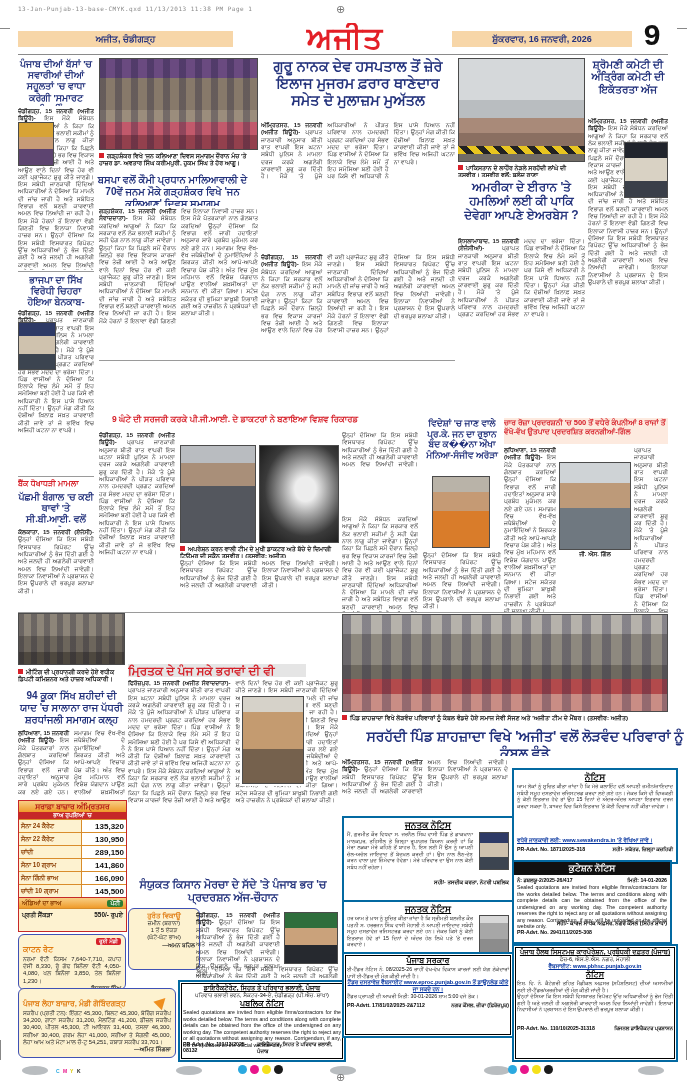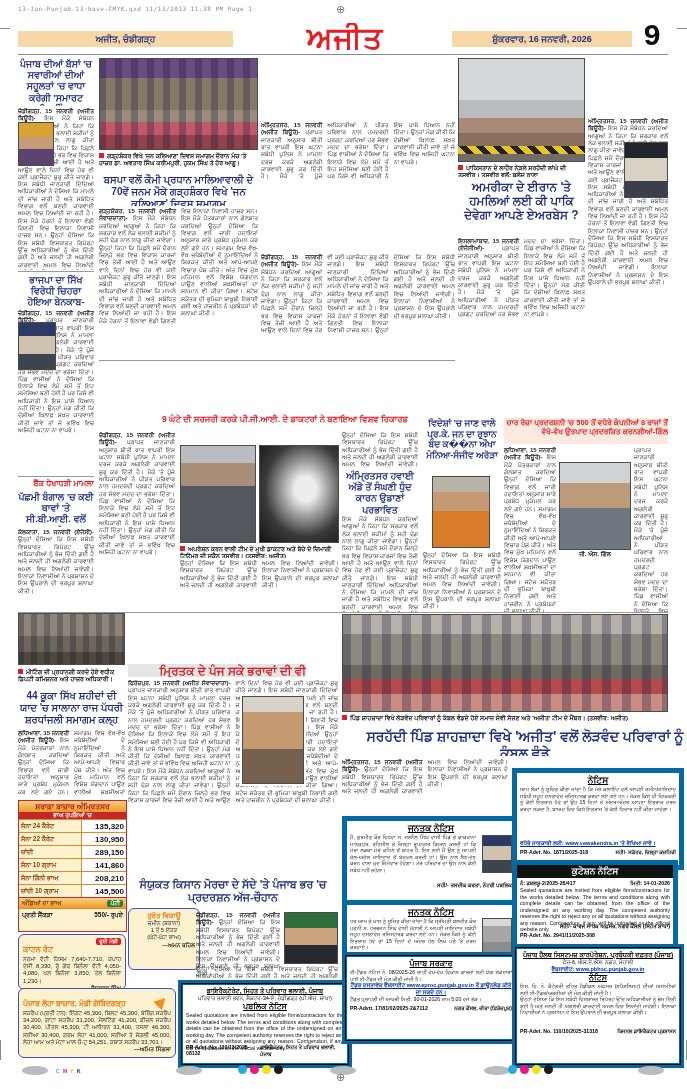--- a/index.html
+++ b/index.html
@@ -7,21 +7,21 @@
         font-family:"Liberation Sans","DejaVu Sans",sans-serif;overflow:hidden;}
   .abs{position:absolute;overflow:hidden;}
   
   .printline{font-family:"DejaVu Sans Mono",monospace;font-size:6px;color:#8a8a8a;letter-spacing:.5px;}
   .edbar{background:#f7d6a8;color:#24327e;font-weight:bold;font-size:9px;display:flex;align-items:center;justify-content:center;}
   .mast{color:#e31f26;font-weight:bold;font-size:30px;line-height:1;text-align:center;letter-spacing:1px;}
   .pageno{font-size:30px;font-weight:bold;color:#111;text-align:center;line-height:1;}
   .mastrule{background:#8a8a8a;}
   
   .hl{color:#23327c;font-weight:bold;text-align:center;line-height:1.18;}
-  .red{color:#d6212a;font-weight:bold;text-align:right;line-height:1.2;}
+  .red{color:#d6212a;font-weight:bold;text-align:left;line-height:1.2;}
   .bodyt{font-size:6px;line-height:1.22;text-align:justify;color:#1b1b1b;}
   .dl{font-weight:bold;}
   .cols2{column-count:2;column-gap:5px;}
   .cols3{column-count:3;column-gap:5px;}
   .cap{font-size:6.2px;font-weight:bold;color:#0e0e0e;line-height:1.2;}
   .rb{display:inline-block;width:5px;height:5px;background:#d6212a;margin-right:3px;}
   .sep{background:#9a9a9a;height:1px;}
   
   .ph{position:absolute;box-shadow:inset 0 0 0 1px #4b4b4b;background:#9b9b9b;}
   .ph-people{background:
@@ -59,21 +59,21 @@
   .estrip{display:flex;justify-content:space-between;align-items:center;background:linear-gradient(180deg,#f8cf85,#ef9b2a);
           border-top:1px solid #c62828;padding:1px 3px;}
   .estrip .t1{font-size:6.4px;font-weight:bold;color:#8a3c00;}
   .estrip .t2{font-size:6px;font-weight:bold;color:#fff;background:#2e7d32;padding:0 3px;border-radius:2px;}
   .erow{display:flex;justify-content:space-between;font-size:6.4px;font-weight:bold;color:#111;padding:2px 3px;border-top:1px solid #d98c2a;}
   .cbox{background:#fdf2d0;border:1.5px solid #3f51b5;border-radius:6px;padding:3px 4px;}
   .cbox .ct{color:#e07b10;font-weight:bold;font-size:8px;}
   .cbox .cb{font-size:5.8px;line-height:1.25;color:#222;text-align:justify;}
   .badge{float:right;background:#d6212a;color:#fff;font-size:5.5px;font-weight:bold;padding:0 3px;border-radius:2px;}
   .tri{position:absolute;right:4px;top:4px;width:0;height:0;border-left:11px solid #ef8f1f;border-top:6px solid transparent;border-bottom:6px solid transparent;transform:rotate(-45deg);}
-  .nbox{border:5px solid #0369a1;background:#fff;padding:2px 3px;}
+  .nbox{border:2px solid #0369a1;background:#fff;padding:2px 3px;}
   .nbox.dbl{outline:1px solid #000;outline-offset:-4px;}
   .nb-title{font-size:9px;font-weight:bold;text-align:center;text-decoration:underline;color:#000;}
   .nb-org{font-size:6.6px;font-weight:bold;text-align:center;text-decoration:underline;color:#000;}
   .nb-sub{font-size:5.6px;text-align:center;color:#000;}
   .nb-body{font-size:5.2px;line-height:1.25;text-align:justify;color:#111;}
   .nb-foot{display:flex;justify-content:space-between;font-size:5.2px;font-weight:bold;margin-top:2px;}
   .qhead{background:#111;color:#fff;font-weight:bold;font-size:9px;text-align:center;padding:1px 0;}
   .qmeta{display:flex;justify-content:space-between;font-size:5.2px;font-weight:bold;}
   .nb-sign{font-size:5.4px;font-weight:bold;text-align:right;line-height:1.25;}
   .weblink{font-size:5.6px;font-weight:bold;text-align:center;text-decoration:underline;color:#00309c;}
@@ -122,21 +122,21 @@
   <div class="abs hl" style="left:18px;top:491px;width:76px;height:36px;font-size:9.5px;">ਪੱਛਮੀ ਬੰਗਾਲ 'ਚ ਕਈ ਥਾਵਾਂ 'ਤੇ ਸੀ.ਬੀ.ਆਈ. ਵਲੋਂ ਛਾਪੇ</div>
   <div class="abs bodyt" style="left:18px;top:529px;width:76px;height:82px;">
     <span class="dl">ਕੋਲਕਾਤਾ, 15 ਜਨਵਰੀ (ਏਜੰਸੀ)-</span>
     <span>ਉਨ੍ਹਾਂ ਦੱਸਿਆ ਕਿ ਇਸ ਸਬੰਧੀ ਵਿਸਥਾਰਤ ਰਿਪੋਰਟ ਉੱਚ ਅਧਿਕਾਰੀਆਂ ਨੂੰ ਭੇਜ ਦਿੱਤੀ ਗਈ ਹੈ ਅਤੇ ਜਲਦੀ ਹੀ ਅਗਲੇਰੀ ਕਾਰਵਾਈ ਅਮਲ ਵਿਚ ਲਿਆਂਦੀ ਜਾਵੇਗੀ। ਇਲਾਕਾ ਨਿਵਾਸੀਆਂ ਨੇ ਪ੍ਰਸ਼ਾਸਨ ਦੇ ਇਸ ਉਪਰਾਲੇ ਦੀ ਭਰਪੂਰ ਸ਼ਲਾਘਾ ਕੀਤੀ।</span>
   </div>
 
   <div class="ph ph-meeting" style="left:18px;top:613px;width:107px;height:52px;"></div>
   <div class="abs cap" style="left:18px;top:668px;width:107px;height:20px;">
     <span class="rb"></span><span>ਮੀਟਿੰਗ ਦੀ ਪ੍ਰਧਾਨਗੀ ਕਰਦੇ ਹੋਏ ਵਧੀਕ ਡਿਪਟੀ ਕਮਿਸ਼ਨਰ ਅਤੇ ਹਾਜ਼ਰ ਅਧਿਕਾਰੀ।</span>
   </div>
-  <div class="abs hl" style="left:18px;top:690px;width:107px;height:38px;font-size:10px;">44 ਕੂਕਾ ਸਿੱਖ ਸ਼ਹੀਦਾਂ ਦੀ ਯਾਦ 'ਚ ਸਾਲਾਨਾ ਰਾਜ ਪੱਧਰੀ ਸ਼ਰਧਾਂਜਲੀ ਸਮਾਗਮ ਕਲ੍ਹ</div>
+  <div class="abs hl" style="left:18px;top:690px;width:107px;height:38px;font-size:10px;">94 ਕੂਕਾ ਸਿੱਖ ਸ਼ਹੀਦਾਂ ਦੀ ਯਾਦ 'ਚ ਸਾਲਾਨਾ ਰਾਜ ਪੱਧਰੀ ਸ਼ਰਧਾਂਜਲੀ ਸਮਾਗਮ ਕਲ੍ਹ</div>
   <div class="abs bodyt cols2" style="left:18px;top:730px;width:107px;height:68px;">
     <span class="dl">ਲੁਧਿਆਣਾ, 15 ਜਨਵਰੀ (ਅਜੀਤ ਬਿਊਰੋ)-</span>
     <span>ਇਸ ਮੌਕੇ ਪੱਤਰਕਾਰਾਂ ਨਾਲ ਗੱਲਬਾਤ ਕਰਦਿਆਂ ਉਨ੍ਹਾਂ ਦੱਸਿਆ ਕਿ ਵਿਭਾਗ ਵਲੋਂ ਜਾਰੀ ਹਦਾਇਤਾਂ ਅਨੁਸਾਰ ਸਾਰੇ ਪ੍ਰਬੰਧ ਮੁਕੰਮਲ ਕਰ ਲਏ ਗਏ ਹਨ। ਸਮਾਗਮ ਵਿਚ ਵੱਖ-ਵੱਖ ਜਥੇਬੰਦੀਆਂ ਦੇ ਨੁਮਾਇੰਦਿਆਂ ਨੇ ਸ਼ਿਰਕਤ ਕੀਤੀ ਅਤੇ ਆਪੋ-ਆਪਣੇ ਵਿਚਾਰ ਪੇਸ਼ ਕੀਤੇ। ਅੰਤ ਵਿਚ ਮੁੱਖ ਮਹਿਮਾਨ ਵਲੋਂ ਵਿਸ਼ੇਸ਼ ਯੋਗਦਾਨ ਪਾਉਣ ਵਾਲੀਆਂ ਸ਼ਖ਼ਸੀਅਤਾਂ ਦਾ ਸਨਮਾਨ ਵੀ ਕੀਤਾ ਗਿਆ। ਸਟੇਜ ਸਕੱਤਰ ਦੀ ਭੂਮਿਕਾ ਬਾਖ਼ੂਬੀ ਨਿਭਾਈ ਗਈ ਅਤੇ ਹਾਜ਼ਰੀਨ ਨੇ ਪ੍ਰਬੰਧਕਾਂ ਦੀ ਸ਼ਲਾਘਾ ਕੀਤੀ।</span>
   </div>
 
   <div class="abs tbl" style="left:18px;top:800px;width:107px;height:130px;">
     <div class="tblhead">ਸਰਾਫ਼ਾ ਬਾਜ਼ਾਰ ਅੰਮ੍ਰਿਤਸਰ</div>
     <div class="tblstrip">ਭਾਅ ਰੁਪਇਆਂ 'ਚ</div>
     <div class="brow">
         <span class="bl">ਸੋਨਾ 24 ਕੈਰੇਟ</span>
@@ -149,21 +149,21 @@
     <div class="brow">
         <span class="bl">ਚਾਂਦੀ</span>
         <span class="bv">289,150</span>
       </div>
     <div class="brow">
         <span class="bl">ਸੋਨਾ 10 ਗ੍ਰਾਮ</span>
         <span class="bv">141,860</span>
       </div>
     <div class="brow">
         <span class="bl">ਸੋਨਾ ਗਿੰਨੀ ਭਾਅ</span>
-        <span class="bv">208,210</span>
+        <span class="bv">166,090</span>
       </div>
     <div class="brow">
         <span class="bl">ਚਾਂਦੀ 10 ਗ੍ਰਾਮ</span>
         <span class="bv">145,500</span>
       </div>
     <div class="estrip">
       <span class="t1">ਅੰਡਿਆਂ ਦਾ ਭਾਅ</span>
       <span class="t2">ਪੇਟੀ</span>
     </div>
     <div class="erow">
@@ -193,27 +193,28 @@
       <span class="tri"></span>
     </div>
     <div class="cb">ਸਕਰੈਪ (ਪ੍ਰਤੀ ਟਨ): ਇੰਗਟ 45,300, ਬਿਲਟ 45,300, ਬੇਰਿੰਗ ਸਕਰੈਪ 34,200, ਗਾਟਾ ਸਕਰੈਪ 31,200, ਮੈਲਟਿੰਗ 41,200, ਡੀਜ਼ਲ ਸਕਰੈਪ 30,400, ਪੀਤਲ 45,300, ਟੀ ਆਇਰਨ 31,400, ਤਸਲਾ 46,300, ਸਰੀਆ 30,400, ਗਰਮ ਲੋਹਾ 41,000, ਸਰੀਆ ਤੇ ਸੰਗਲੀ 45,000, ਲੋਹਾ ਆਮ ਅਤੇ ਮੋਟਾ ਮਾਲ ਚੌ-ਟੁ 54,251, ਕਬਾੜ ਸਕਰੈਪ 33,701।</div>
     <div class="cb" style="text-align:right;font-weight:bold;">—ਅਮਿਤ ਸਿੰਗਲਾ</div>
   </div>
 
   <div class="ph ph-people" style="left:99px;top:58px;width:159px;height:92px;"></div>
   <div class="abs cap" style="left:99px;top:152px;width:159px;height:20px;">
     <span class="rb"></span><span>ਗੜ੍ਹਸ਼ੰਕਰ ਵਿਖੇ 'ਜਨ ਕਲਿਆਣ' ਦਿਵਸ ਸਮਾਗਮ ਦੌਰਾਨ ਮੰਚ 'ਤੇ ਹਾਜ਼ਰ ਡਾ. ਅਵਤਾਰ ਸਿੰਘ ਕਰੀਮਪੁਰੀ, ਹੁਕਮ ਸਿੰਘ ਤੇ ਹੋਰ ਆਗੂ।</span>
   </div>
-  <div class="abs hl" style="left:99px;top:174px;width:159px;height:32px;font-size:10px;">ਬਸਪਾ ਵਲੋਂ ਕੌਮੀ ਪ੍ਰਧਾਨ ਮਾਲਿਆਵਾਲੀ ਦੇ 70ਵੇਂ ਜਨਮ ਮੌਕੇ ਗੜ੍ਹਸ਼ੰਕਰ ਵਿਖੇ 'ਜਨ ਕਲਿਆਣ' ਦਿਵਸ ਸਮਾਗਮ</div>
+  <div class="abs hl" style="left:93px;top:174px;width:159px;height:32px;font-size:10px;">ਬਸਪਾ ਵਲੋਂ ਕੌਮੀ ਪ੍ਰਧਾਨ ਮਾਲਿਆਵਾਲੀ ਦੇ 70ਵੇਂ ਜਨਮ ਮੌਕੇ ਗੜ੍ਹਸ਼ੰਕਰ ਵਿਖੇ 'ਜਨ ਕਲਿਆਣ' ਦਿਵਸ ਸਮਾਗਮ</div>
   <div class="abs bodyt cols2" style="left:99px;top:208px;width:159px;height:150px;">
     <span class="dl">ਗੜ੍ਹਸ਼ੰਕਰ, 15 ਜਨਵਰੀ (ਅਜੀਤ ਸੰਵਾਦਦਾਤਾ)-</span>
     <span>ਇਸ ਮੌਕੇ ਸੰਬੋਧਨ ਕਰਦਿਆਂ ਆਗੂਆਂ ਨੇ ਕਿਹਾ ਕਿ ਸਰਕਾਰ ਵਲੋਂ ਲੋਕ ਭਲਾਈ ਸਕੀਮਾਂ ਨੂੰ ਸਹੀ ਢੰਗ ਨਾਲ ਲਾਗੂ ਕੀਤਾ ਜਾਵੇਗਾ। ਉਨ੍ਹਾਂ ਕਿਹਾ ਕਿ ਪਿਛਲੇ ਸਮੇਂ ਦੌਰਾਨ ਜ਼ਿਲ੍ਹੇ ਭਰ ਵਿਚ ਵਿਕਾਸ ਕਾਰਜਾਂ ਵਿਚ ਤੇਜ਼ੀ ਆਈ ਹੈ ਅਤੇ ਆਉਣ ਵਾਲੇ ਦਿਨਾਂ ਵਿਚ ਹੋਰ ਵੀ ਕਈ ਪ੍ਰਾਜੈਕਟ ਸ਼ੁਰੂ ਕੀਤੇ ਜਾਣਗੇ। ਇਸ ਸਬੰਧੀ ਜਾਣਕਾਰੀ ਦਿੰਦਿਆਂ ਅਧਿਕਾਰੀਆਂ ਨੇ ਦੱਸਿਆ ਕਿ ਮਾਮਲੇ ਦੀ ਜਾਂਚ ਜਾਰੀ ਹੈ ਅਤੇ ਸਬੰਧਿਤ ਵਿਭਾਗ ਵਲੋਂ ਬਣਦੀ ਕਾਰਵਾਈ ਅਮਲ ਵਿਚ ਲਿਆਂਦੀ ਜਾ ਰਹੀ ਹੈ। ਇਸ ਮੌਕੇ ਹੋਰਨਾਂ ਤੋਂ ਇਲਾਵਾ ਵੱਡੀ ਗਿਣਤੀ ਵਿਚ ਇਲਾਕਾ ਨਿਵਾਸੀ ਹਾਜ਼ਰ ਸਨ।</span>
     <span>ਇਸ ਮੌਕੇ ਪੱਤਰਕਾਰਾਂ ਨਾਲ ਗੱਲਬਾਤ ਕਰਦਿਆਂ ਉਨ੍ਹਾਂ ਦੱਸਿਆ ਕਿ ਵਿਭਾਗ ਵਲੋਂ ਜਾਰੀ ਹਦਾਇਤਾਂ ਅਨੁਸਾਰ ਸਾਰੇ ਪ੍ਰਬੰਧ ਮੁਕੰਮਲ ਕਰ ਲਏ ਗਏ ਹਨ। ਸਮਾਗਮ ਵਿਚ ਵੱਖ-ਵੱਖ ਜਥੇਬੰਦੀਆਂ ਦੇ ਨੁਮਾਇੰਦਿਆਂ ਨੇ ਸ਼ਿਰਕਤ ਕੀਤੀ ਅਤੇ ਆਪੋ-ਆਪਣੇ ਵਿਚਾਰ ਪੇਸ਼ ਕੀਤੇ। ਅੰਤ ਵਿਚ ਮੁੱਖ ਮਹਿਮਾਨ ਵਲੋਂ ਵਿਸ਼ੇਸ਼ ਯੋਗਦਾਨ ਪਾਉਣ ਵਾਲੀਆਂ ਸ਼ਖ਼ਸੀਅਤਾਂ ਦਾ ਸਨਮਾਨ ਵੀ ਕੀਤਾ ਗਿਆ। ਸਟੇਜ ਸਕੱਤਰ ਦੀ ਭੂਮਿਕਾ ਬਾਖ਼ੂਬੀ ਨਿਭਾਈ ਗਈ ਅਤੇ ਹਾਜ਼ਰੀਨ ਨੇ ਪ੍ਰਬੰਧਕਾਂ ਦੀ ਸ਼ਲਾਘਾ ਕੀਤੀ।</span>
   </div>
 
+  <div class="abs hl" style="left:261px;top:58px;width:194px;height:62px;font-size:14.5px;">ਗੁਰੂ ਨਾਨਕ ਦੇਵ ਹਸਪਤਾਲ ਤੋਂ ਜ਼ੇਰੇ ਇਲਾਜ ਮੁਜਰਮ ਫ਼ਰਾਰ ਥਾਣੇਦਾਰ ਸਮੇਤ ਦੋ ਮੁਲਾਜ਼ਮ ਮੁਅੱਤਲ</div>
   <div class="abs bodyt cols3" style="left:261px;top:122px;width:194px;height:74px;">
     <span class="dl">ਅੰਮ੍ਰਿਤਸਰ, 15 ਜਨਵਰੀ (ਅਜੀਤ ਬਿਊਰੋ)-</span>
     <span>ਪ੍ਰਾਪਤ ਜਾਣਕਾਰੀ ਅਨੁਸਾਰ ਬੀਤੀ ਰਾਤ ਵਾਪਰੀ ਇਸ ਘਟਨਾ ਸਬੰਧੀ ਪੁਲਿਸ ਨੇ ਮਾਮਲਾ ਦਰਜ ਕਰਕੇ ਅਗਲੇਰੀ ਕਾਰਵਾਈ ਸ਼ੁਰੂ ਕਰ ਦਿੱਤੀ ਹੈ। ਮੌਕੇ 'ਤੇ ਪੁੱਜੇ ਅਧਿਕਾਰੀਆਂ ਨੇ ਪੀੜਤ ਪਰਿਵਾਰ ਨਾਲ ਹਮਦਰਦੀ ਪ੍ਰਗਟ ਕਰਦਿਆਂ ਹਰ ਸੰਭਵ ਮਦਦ ਦਾ ਭਰੋਸਾ ਦਿੱਤਾ। ਪਿੰਡ ਵਾਸੀਆਂ ਨੇ ਦੱਸਿਆ ਕਿ ਇਲਾਕੇ ਵਿਚ ਲੰਮੇ ਸਮੇਂ ਤੋਂ ਇਹ ਸਮੱਸਿਆ ਬਣੀ ਹੋਈ ਹੈ ਪਰ ਕਿਸੇ ਵੀ ਅਧਿਕਾਰੀ ਨੇ ਇਸ ਪਾਸੇ ਧਿਆਨ ਨਹੀਂ ਦਿੱਤਾ। ਉਨ੍ਹਾਂ ਮੰਗ ਕੀਤੀ ਕਿ ਦੋਸ਼ੀਆਂ ਖ਼ਿਲਾਫ਼ ਸਖ਼ਤ ਕਾਰਵਾਈ ਕੀਤੀ ਜਾਵੇ ਤਾਂ ਜੋ ਭਵਿੱਖ ਵਿਚ ਅਜਿਹੀ ਘਟਨਾ ਨਾ ਵਾਪਰੇ।</span>
   </div>
 
   <div class="abs bodyt cols3" style="left:261px;top:254px;width:194px;height:104px;">
     <span class="dl">ਚੰਡੀਗੜ੍ਹ, 15 ਜਨਵਰੀ (ਅਜੀਤ ਬਿਊਰੋ)-</span>
     <span>ਇਸ ਮੌਕੇ ਸੰਬੋਧਨ ਕਰਦਿਆਂ ਆਗੂਆਂ ਨੇ ਕਿਹਾ ਕਿ ਸਰਕਾਰ ਵਲੋਂ ਲੋਕ ਭਲਾਈ ਸਕੀਮਾਂ ਨੂੰ ਸਹੀ ਢੰਗ ਨਾਲ ਲਾਗੂ ਕੀਤਾ ਜਾਵੇਗਾ। ਉਨ੍ਹਾਂ ਕਿਹਾ ਕਿ ਪਿਛਲੇ ਸਮੇਂ ਦੌਰਾਨ ਜ਼ਿਲ੍ਹੇ ਭਰ ਵਿਚ ਵਿਕਾਸ ਕਾਰਜਾਂ ਵਿਚ ਤੇਜ਼ੀ ਆਈ ਹੈ ਅਤੇ ਆਉਣ ਵਾਲੇ ਦਿਨਾਂ ਵਿਚ ਹੋਰ ਵੀ ਕਈ ਪ੍ਰਾਜੈਕਟ ਸ਼ੁਰੂ ਕੀਤੇ ਜਾਣਗੇ। ਇਸ ਸਬੰਧੀ ਜਾਣਕਾਰੀ ਦਿੰਦਿਆਂ ਅਧਿਕਾਰੀਆਂ ਨੇ ਦੱਸਿਆ ਕਿ ਮਾਮਲੇ ਦੀ ਜਾਂਚ ਜਾਰੀ ਹੈ ਅਤੇ ਸਬੰਧਿਤ ਵਿਭਾਗ ਵਲੋਂ ਬਣਦੀ ਕਾਰਵਾਈ ਅਮਲ ਵਿਚ ਲਿਆਂਦੀ ਜਾ ਰਹੀ ਹੈ। ਇਸ ਮੌਕੇ ਹੋਰਨਾਂ ਤੋਂ ਇਲਾਵਾ ਵੱਡੀ ਗਿਣਤੀ ਵਿਚ ਇਲਾਕਾ ਨਿਵਾਸੀ ਹਾਜ਼ਰ ਸਨ।</span>
     <span>ਉਨ੍ਹਾਂ ਦੱਸਿਆ ਕਿ ਇਸ ਸਬੰਧੀ ਵਿਸਥਾਰਤ ਰਿਪੋਰਟ ਉੱਚ ਅਧਿਕਾਰੀਆਂ ਨੂੰ ਭੇਜ ਦਿੱਤੀ ਗਈ ਹੈ ਅਤੇ ਜਲਦੀ ਹੀ ਅਗਲੇਰੀ ਕਾਰਵਾਈ ਅਮਲ ਵਿਚ ਲਿਆਂਦੀ ਜਾਵੇਗੀ। ਇਲਾਕਾ ਨਿਵਾਸੀਆਂ ਨੇ ਪ੍ਰਸ਼ਾਸਨ ਦੇ ਇਸ ਉਪਰਾਲੇ ਦੀ ਭਰਪੂਰ ਸ਼ਲਾਘਾ ਕੀਤੀ।</span>
   </div>
@@ -221,20 +222,21 @@
   <div class="ph ph-gate" style="left:458px;top:58px;width:127px;height:104px;"></div>
   <div class="abs cap" style="left:458px;top:164px;width:127px;height:13px;">
     <span class="rb"></span><span>ਪਾਕਿਸਤਾਨ ਦੇ ਲਾਹੌਰ ਨੇੜਲੇ ਸਰਹੱਦੀ ਲਾਂਘੇ ਦੀ ਤਸਵੀਰ। ਤਸਵੀਰ ਵਲੋਂ: ਬੁਲੰਦ ਰਾਣਾ</span>
   </div>
   <div class="abs hl" style="left:458px;top:180px;width:127px;height:54px;font-size:12px;">ਅਮਰੀਕਾ ਦੇ ਈਰਾਨ 'ਤੇ ਹਮਲਿਆਂ ਲਈ ਕੀ ਪਾਕਿ ਦੇਵੇਗਾ ਆਪਣੇ ਏਅਰਬੇਸ ?</div>
   <div class="abs bodyt cols2" style="left:458px;top:238px;width:127px;height:120px;">
     <span class="dl">ਇਸਲਾਮਾਬਾਦ, 15 ਜਨਵਰੀ (ਏਜੰਸੀਆਂ)-</span>
     <span>ਪ੍ਰਾਪਤ ਜਾਣਕਾਰੀ ਅਨੁਸਾਰ ਬੀਤੀ ਰਾਤ ਵਾਪਰੀ ਇਸ ਘਟਨਾ ਸਬੰਧੀ ਪੁਲਿਸ ਨੇ ਮਾਮਲਾ ਦਰਜ ਕਰਕੇ ਅਗਲੇਰੀ ਕਾਰਵਾਈ ਸ਼ੁਰੂ ਕਰ ਦਿੱਤੀ ਹੈ। ਮੌਕੇ 'ਤੇ ਪੁੱਜੇ ਅਧਿਕਾਰੀਆਂ ਨੇ ਪੀੜਤ ਪਰਿਵਾਰ ਨਾਲ ਹਮਦਰਦੀ ਪ੍ਰਗਟ ਕਰਦਿਆਂ ਹਰ ਸੰਭਵ ਮਦਦ ਦਾ ਭਰੋਸਾ ਦਿੱਤਾ। ਪਿੰਡ ਵਾਸੀਆਂ ਨੇ ਦੱਸਿਆ ਕਿ ਇਲਾਕੇ ਵਿਚ ਲੰਮੇ ਸਮੇਂ ਤੋਂ ਇਹ ਸਮੱਸਿਆ ਬਣੀ ਹੋਈ ਹੈ ਪਰ ਕਿਸੇ ਵੀ ਅਧਿਕਾਰੀ ਨੇ ਇਸ ਪਾਸੇ ਧਿਆਨ ਨਹੀਂ ਦਿੱਤਾ। ਉਨ੍ਹਾਂ ਮੰਗ ਕੀਤੀ ਕਿ ਦੋਸ਼ੀਆਂ ਖ਼ਿਲਾਫ਼ ਸਖ਼ਤ ਕਾਰਵਾਈ ਕੀਤੀ ਜਾਵੇ ਤਾਂ ਜੋ ਭਵਿੱਖ ਵਿਚ ਅਜਿਹੀ ਘਟਨਾ ਨਾ ਵਾਪਰੇ।</span>
   </div>
 
+  <div class="abs hl" style="left:588px;top:58px;width:80px;height:58px;font-size:10.5px;">ਸ਼੍ਰੋਮਣੀ ਕਮੇਟੀ ਦੀ ਅੰਤ੍ਰਿੰਗ ਕਮੇਟੀ ਦੀ ਇਕੱਤਰਤਾ ਅੱਜ</div>
   <div class="abs" style="left:588px;top:118px;width:80px;height:240px;">
     <div class="ph ph-sgpc" style="right:0;top:24px;width:44px;height:56px;position:absolute;"></div>
     <div class="bodyt">
       <span class="dl">ਅੰਮ੍ਰਿਤਸਰ, 15 ਜਨਵਰੀ (ਅਜੀਤ ਬਿਊਰੋ)-</span>
       <span>ਇਸ ਮੌਕੇ ਸੰਬੋਧਨ ਕਰਦਿਆਂ ਆਗੂਆਂ ਨੇ ਕਿਹਾ ਕਿ ਸਰਕਾਰ ਵਲੋਂ ਲੋਕ ਭਲਾਈ ਸਕੀਮਾਂ ਨੂੰ ਸਹੀ ਢੰਗ ਨਾਲ ਲਾਗੂ ਕੀਤਾ ਜਾਵੇਗਾ। ਉਨ੍ਹਾਂ ਕਿਹਾ ਕਿ ਪਿਛਲੇ ਸਮੇਂ ਦੌਰਾਨ ਜ਼ਿਲ੍ਹੇ ਭਰ ਵਿਚ ਵਿਕਾਸ ਕਾਰਜਾਂ ਵਿਚ ਤੇਜ਼ੀ ਆਈ ਹੈ ਅਤੇ ਆਉਣ ਵਾਲੇ ਦਿਨਾਂ ਵਿਚ ਹੋਰ ਵੀ ਕਈ ਪ੍ਰਾਜੈਕਟ ਸ਼ੁਰੂ ਕੀਤੇ ਜਾਣਗੇ। ਇਸ ਸਬੰਧੀ ਜਾਣਕਾਰੀ ਦਿੰਦਿਆਂ ਅਧਿਕਾਰੀਆਂ ਨੇ ਦੱਸਿਆ ਕਿ ਮਾਮਲੇ ਦੀ ਜਾਂਚ ਜਾਰੀ ਹੈ ਅਤੇ ਸਬੰਧਿਤ ਵਿਭਾਗ ਵਲੋਂ ਬਣਦੀ ਕਾਰਵਾਈ ਅਮਲ ਵਿਚ ਲਿਆਂਦੀ ਜਾ ਰਹੀ ਹੈ। ਇਸ ਮੌਕੇ ਹੋਰਨਾਂ ਤੋਂ ਇਲਾਵਾ ਵੱਡੀ ਗਿਣਤੀ ਵਿਚ ਇਲਾਕਾ ਨਿਵਾਸੀ ਹਾਜ਼ਰ ਸਨ।</span>
       <span>ਉਨ੍ਹਾਂ ਦੱਸਿਆ ਕਿ ਇਸ ਸਬੰਧੀ ਵਿਸਥਾਰਤ ਰਿਪੋਰਟ ਉੱਚ ਅਧਿਕਾਰੀਆਂ ਨੂੰ ਭੇਜ ਦਿੱਤੀ ਗਈ ਹੈ ਅਤੇ ਜਲਦੀ ਹੀ ਅਗਲੇਰੀ ਕਾਰਵਾਈ ਅਮਲ ਵਿਚ ਲਿਆਂਦੀ ਜਾਵੇਗੀ। ਇਲਾਕਾ ਨਿਵਾਸੀਆਂ ਨੇ ਪ੍ਰਸ਼ਾਸਨ ਦੇ ਇਸ ਉਪਰਾਲੇ ਦੀ ਭਰਪੂਰ ਸ਼ਲਾਘਾ ਕੀਤੀ।</span>
     </div>
   </div>
 
   <div class="abs sep" style="left:99px;top:360px;width:356px;"></div>
@@ -248,21 +250,20 @@
   <div class="ph ph-mri" style="left:259px;top:445px;width:80px;height:98px;"></div>
   <div class="abs cap" style="left:180px;top:545px;width:159px;height:13px;">
     <span class="rb"></span><span>ਅਪਰੇਸ਼ਨ ਕਰਨ ਵਾਲੀ ਟੀਮ ਦੇ ਮੁਖੀ ਡਾਕਟਰ ਅਤੇ ਬੱਚੇ ਦੇ ਦਿਮਾਗੀ ਟਿਊਮਰ ਦੀ ਸਕੈਨ ਤਸਵੀਰ। (ਤਸਵੀਰ: ਅਜੀਤ)</span>
   </div>
   <div class="abs bodyt cols2" style="left:180px;top:560px;width:159px;height:52px;">
     <span>ਉਨ੍ਹਾਂ ਦੱਸਿਆ ਕਿ ਇਸ ਸਬੰਧੀ ਵਿਸਥਾਰਤ ਰਿਪੋਰਟ ਉੱਚ ਅਧਿਕਾਰੀਆਂ ਨੂੰ ਭੇਜ ਦਿੱਤੀ ਗਈ ਹੈ ਅਤੇ ਜਲਦੀ ਹੀ ਅਗਲੇਰੀ ਕਾਰਵਾਈ ਅਮਲ ਵਿਚ ਲਿਆਂਦੀ ਜਾਵੇਗੀ। ਇਲਾਕਾ ਨਿਵਾਸੀਆਂ ਨੇ ਪ੍ਰਸ਼ਾਸਨ ਦੇ ਇਸ ਉਪਰਾਲੇ ਦੀ ਭਰਪੂਰ ਸ਼ਲਾਘਾ ਕੀਤੀ।</span>
   </div>
   <div class="abs bodyt" style="left:342px;top:432px;width:76px;height:36px;">
     <span>ਉਨ੍ਹਾਂ ਦੱਸਿਆ ਕਿ ਇਸ ਸਬੰਧੀ ਵਿਸਥਾਰਤ ਰਿਪੋਰਟ ਉੱਚ ਅਧਿਕਾਰੀਆਂ ਨੂੰ ਭੇਜ ਦਿੱਤੀ ਗਈ ਹੈ ਅਤੇ ਜਲਦੀ ਹੀ ਅਗਲੇਰੀ ਕਾਰਵਾਈ ਅਮਲ ਵਿਚ ਲਿਆਂਦੀ ਜਾਵੇਗੀ। ਇਲਾਕਾ ਨਿਵਾਸੀਆਂ ਨੇ ਪ੍ਰਸ਼ਾਸਨ ਦੇ ਇਸ ਉਪਰਾਲੇ ਦੀ ਭਰਪੂਰ ਸ਼ਲਾਘਾ ਕੀਤੀ।</span>
   </div>
-  <div class="abs hl" style="left:342px;top:470px;width:76px;height:44px;font-size:9.5px;">ਅੰਮ੍ਰਿਤਸਰ ਹਵਾਈ ਅੱਡੇ ਤੋਂ ਸੰਘਣੀ ਧੁੰਦ ਕਾਰਨ ਉਡਾਣਾਂ ਪ੍ਰਭਾਵਿਤ</div>
   <div class="abs bodyt" style="left:342px;top:516px;width:76px;height:96px;">
     <span>ਇਸ ਮੌਕੇ ਸੰਬੋਧਨ ਕਰਦਿਆਂ ਆਗੂਆਂ ਨੇ ਕਿਹਾ ਕਿ ਸਰਕਾਰ ਵਲੋਂ ਲੋਕ ਭਲਾਈ ਸਕੀਮਾਂ ਨੂੰ ਸਹੀ ਢੰਗ ਨਾਲ ਲਾਗੂ ਕੀਤਾ ਜਾਵੇਗਾ। ਉਨ੍ਹਾਂ ਕਿਹਾ ਕਿ ਪਿਛਲੇ ਸਮੇਂ ਦੌਰਾਨ ਜ਼ਿਲ੍ਹੇ ਭਰ ਵਿਚ ਵਿਕਾਸ ਕਾਰਜਾਂ ਵਿਚ ਤੇਜ਼ੀ ਆਈ ਹੈ ਅਤੇ ਆਉਣ ਵਾਲੇ ਦਿਨਾਂ ਵਿਚ ਹੋਰ ਵੀ ਕਈ ਪ੍ਰਾਜੈਕਟ ਸ਼ੁਰੂ ਕੀਤੇ ਜਾਣਗੇ। ਇਸ ਸਬੰਧੀ ਜਾਣਕਾਰੀ ਦਿੰਦਿਆਂ ਅਧਿਕਾਰੀਆਂ ਨੇ ਦੱਸਿਆ ਕਿ ਮਾਮਲੇ ਦੀ ਜਾਂਚ ਜਾਰੀ ਹੈ ਅਤੇ ਸਬੰਧਿਤ ਵਿਭਾਗ ਵਲੋਂ ਬਣਦੀ ਕਾਰਵਾਈ ਅਮਲ ਵਿਚ ਲਿਆਂਦੀ ਜਾ ਰਹੀ ਹੈ। ਇਸ ਮੌਕੇ ਹੋਰਨਾਂ ਤੋਂ ਇਲਾਵਾ ਵੱਡੀ ਗਿਣਤੀ ਵਿਚ ਇਲਾਕਾ ਨਿਵਾਸੀ ਹਾਜ਼ਰ ਸਨ।</span>
   </div>
 
   <div class="abs hl" style="left:423px;top:418px;width:78px;height:54px;font-size:9px;">ਵਿਦੇਸ਼ਾਂ 'ਚ ਜਾਣ ਵਾਲੇ ਪ੍ਰ.ਕੇ. ਜਨ ਦਾ ਰੁਝਾਨ ਬੰਦ ਕ��ਨਾ ਔਖਾ ਮੰਨਿਆ-ਸੰਜੀਵ ਅਰੋੜਾ</div>
   <div class="ph ph-saffron" style="left:432px;top:476px;width:58px;height:72px;"></div>
   <div class="abs bodyt" style="left:423px;top:552px;width:78px;height:60px;">
     <span>ਉਨ੍ਹਾਂ ਦੱਸਿਆ ਕਿ ਇਸ ਸਬੰਧੀ ਵਿਸਥਾਰਤ ਰਿਪੋਰਟ ਉੱਚ ਅਧਿਕਾਰੀਆਂ ਨੂੰ ਭੇਜ ਦਿੱਤੀ ਗਈ ਹੈ ਅਤੇ ਜਲਦੀ ਹੀ ਅਗਲੇਰੀ ਕਾਰਵਾਈ ਅਮਲ ਵਿਚ ਲਿਆਂਦੀ ਜਾਵੇਗੀ। ਇਲਾਕਾ ਨਿਵਾਸੀਆਂ ਨੇ ਪ੍ਰਸ਼ਾਸਨ ਦੇ ਇਸ ਉਪਰਾਲੇ ਦੀ ਭਰਪੂਰ ਸ਼ਲਾਘਾ ਕੀਤੀ।</span>
   </div>
 

